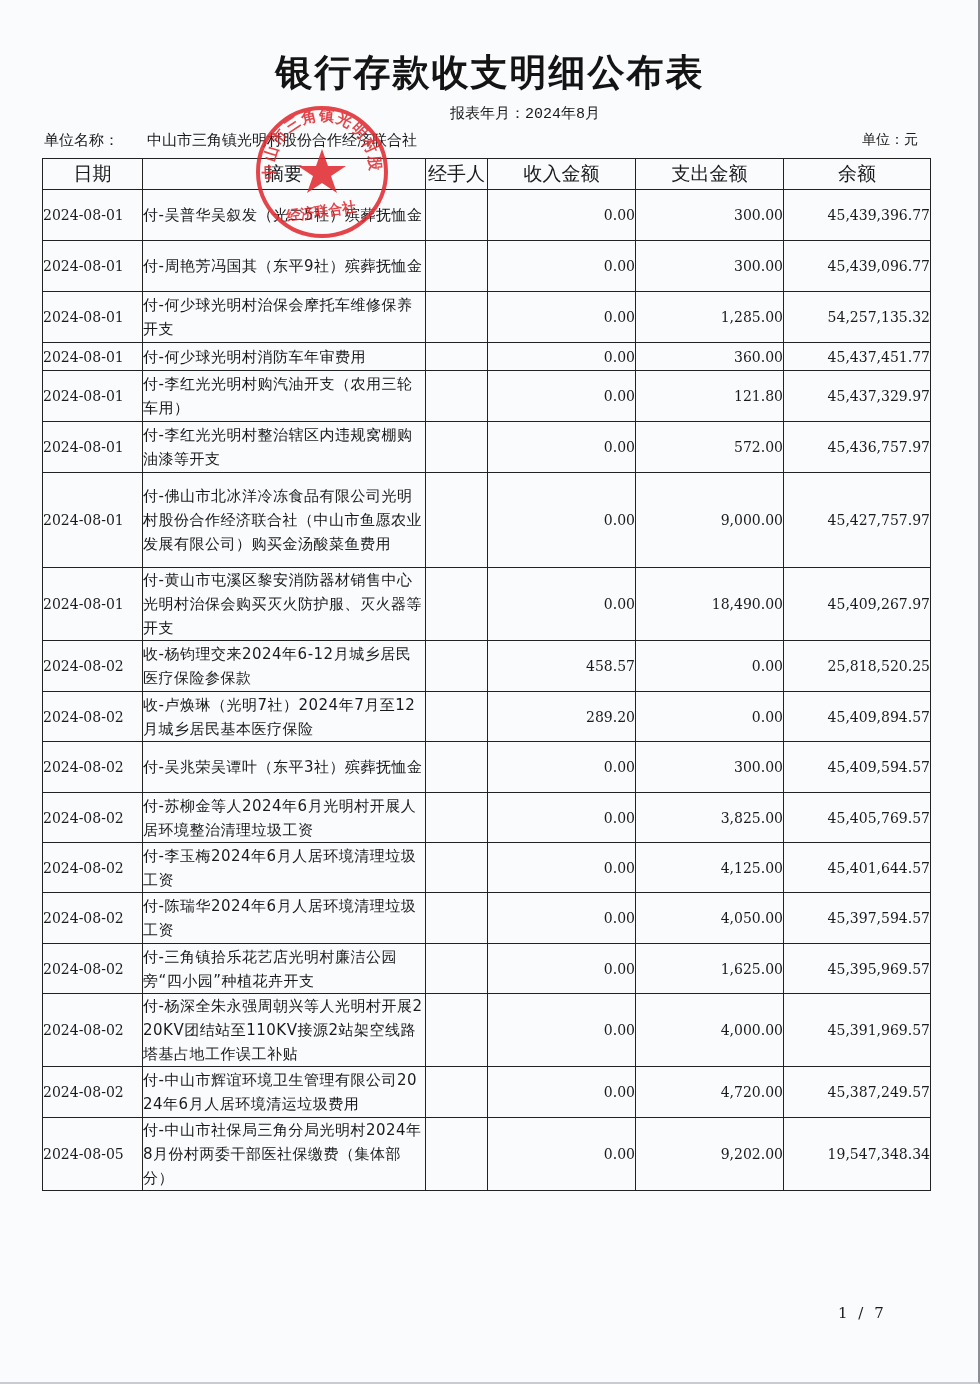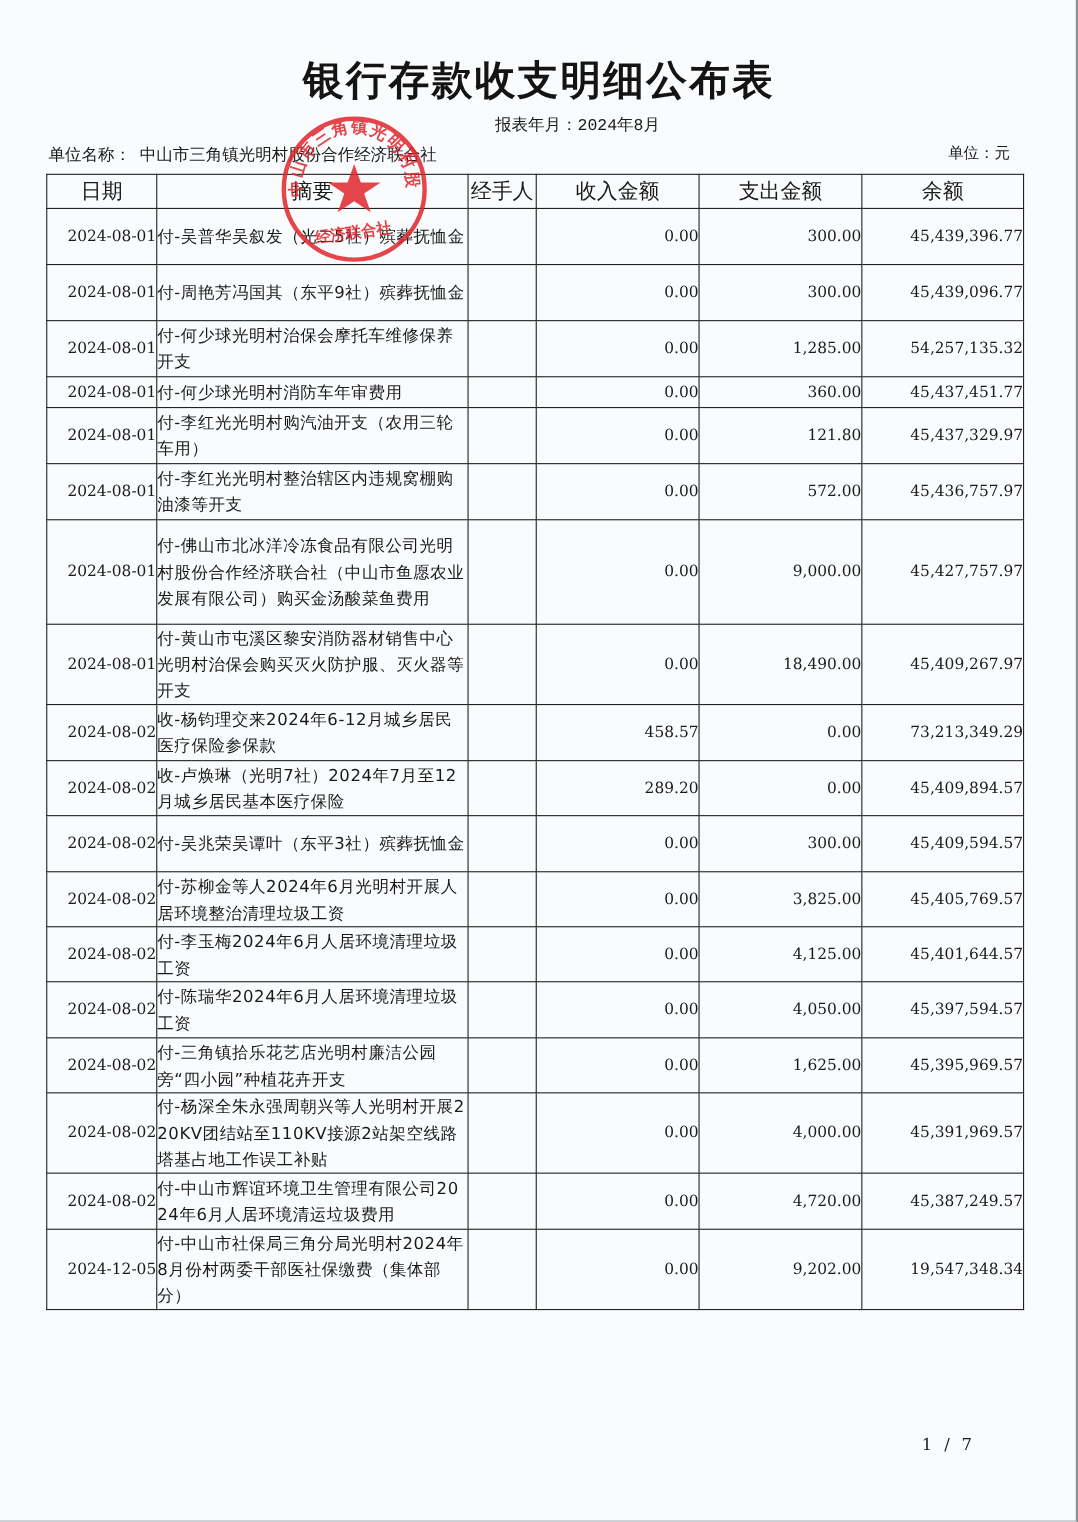--- a/index.html
+++ b/index.html
@@ -22,39 +22,39 @@
       box-sizing: border-box;
     }
     .report-month {
       position: absolute; left: 450px; top: 104px; font-size: 15px;
       font-family: Liberation Mono, monospace;
     }
     .unit-name {
       position: absolute; left: 44px; top: 131px; font-size: 15px;
       font-family: "DejaVu Sans", "Liberation Sans", sans-serif;
     }
-    .unit-name .lbl { margin-right: 8px; }
+    .unit-name .lbl { margin-right: 28px; }
     .currency-unit {
       position: absolute; right: 62px; top: 131px; font-size: 14px;
       font-family: "DejaVu Sans", "Liberation Sans", sans-serif;
     }
     table.ledger {
       position: absolute; left: 42px; top: 158px;
       border-collapse: collapse; table-layout: fixed;
       width: 888px;
     }
     table.ledger th, table.ledger td {
       border: 1.5px solid #222; padding: 0; font-weight: normal;
       vertical-align: middle;
     }
     table.ledger th {
       height: 30px; font-size: 19px; text-align: center;
       font-family: "DejaVu Sans", "Liberation Sans", sans-serif;
     }
-    td.date { text-align: right; font-size: 14px; }
+    td.date { text-align: left; font-size: 14px; }
     td.summary {
       font-size: 15px; line-height: 24px; padding: 1px 4px 1px 4px;
       font-family: "DejaVu Sans", "Liberation Sans", sans-serif;
       vertical-align: top; letter-spacing: 0.5px;
       word-break: break-all;
     }
     td.num {
       text-align: right; font-size: 14px; vertical-align: bottom;
       padding-right: 3px; padding-bottom: 3px;
     }
@@ -164,21 +164,21 @@
       <td class="num">0.00</td>
       <td class="num">18,490.00</td>
       <td class="num">45,409,267.97</td>
     </tr>
     <tr style="height:51px">
       <td class="date">2024-08-02</td>
       <td class="summary">收-杨钧理交来2024年6-12月城乡居民医疗保险参保款</td>
       <td></td>
       <td class="num">458.57</td>
       <td class="num">0.00</td>
-      <td class="num">73,213,349.29</td>
+      <td class="num">25,818,520.25</td>
     </tr>
     <tr style="height:50px">
       <td class="date">2024-08-02</td>
       <td class="summary">收-卢焕琳（光明7社）2024年7月至12月城乡居民基本医疗保险</td>
       <td></td>
       <td class="num">289.20</td>
       <td class="num">0.00</td>
       <td class="num">45,409,894.57</td>
     </tr>
     <tr style="height:51px">
@@ -231,21 +231,21 @@
     </tr>
     <tr style="height:51px">
       <td class="date">2024-08-02</td>
       <td class="summary">付-中山市辉谊环境卫生管理有限公司2024年6月人居环境清运垃圾费用</td>
       <td></td>
       <td class="num">0.00</td>
       <td class="num">4,720.00</td>
       <td class="num">45,387,249.57</td>
     </tr>
     <tr style="height:73px">
-      <td class="date">2024-12-05</td>
+      <td class="date">2024-08-05</td>
       <td class="summary">付-中山市社保局三角分局光明村2024年8月份村两委干部医社保缴费（集体部分）</td>
       <td></td>
       <td class="num">0.00</td>
       <td class="num">9,202.00</td>
       <td class="num">19,547,348.34</td>
     </tr>
   </tbody>
 </table>
 
 <svg class="stamp" viewBox="0 0 136 136" xmlns="http://www.w3.org/2000/svg">

